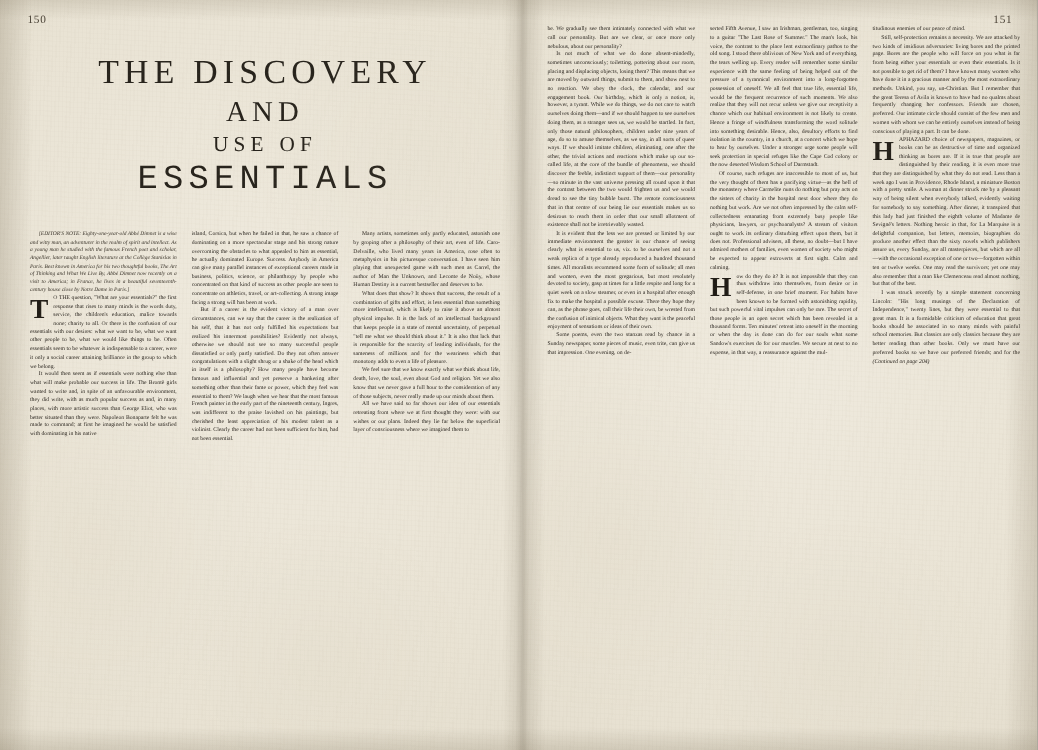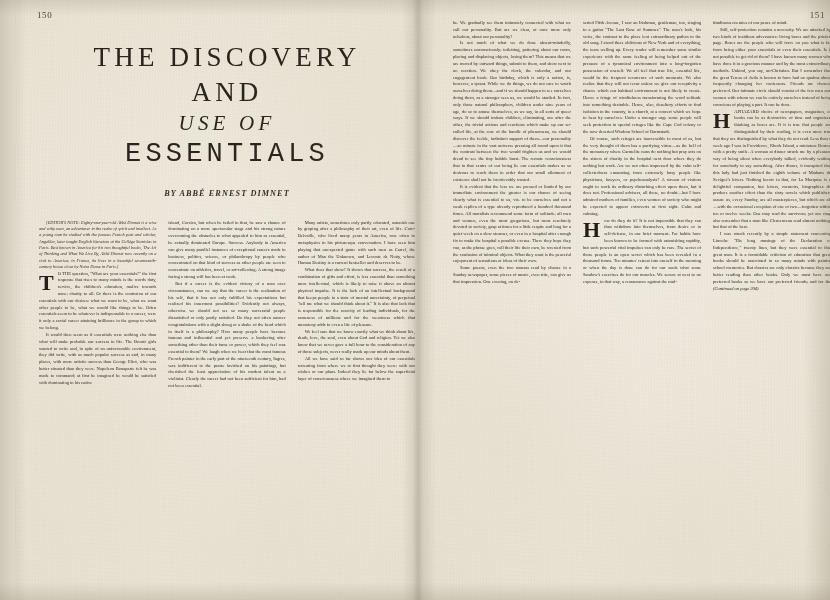--- a/index.html
+++ b/index.html
@@ -23,21 +23,21 @@
     background: #e9e4d6;
   }
 
   .page {
     position: relative;
     height: 600px;
     box-sizing: border-box;
     background:
       radial-gradient(ellipse 120% 90% at 50% 45%, #efeade 0%, #e9e3d4 55%, #ded7c6 100%);
   }
-  .page-left  { width: 418px; padding: 14px 18px 10px 24px; margin-left: 15px; }
+  .page-left  { width: 418px; padding: 14px 18px 10px 24px; }
   .page-right { width: 412px; padding: 14px 14px 10px 20px; }
 
   
   .grain {
     position: absolute;
     inset: 0;
     pointer-events: none;
     opacity: .5;
     background-image:
       repeating-linear-gradient(91deg, rgba(150,138,112,.055) 0 1px, rgba(0,0,0,0) 1px 3px),
@@ -93,22 +93,22 @@
   .title-line {
     font-family: "Liberation Serif", "DejaVu Serif", serif;
     font-size: 27px;
     line-height: 1.30;
     letter-spacing: 4.2px;
     color: #27231c;
     font-weight: 400;
     white-space: nowrap;
   }
   .title-line.l1 { font-size: 27px; }
-  .title-line.l2 { font-size: 27px; }
-  .title-line.l3 { font-size: 21px; font-style: italic; }
+  .title-line.l2 { font-size: 23px; }
+  .title-line.l3 { font-size: 17px; }
   .title-line.l4 { font-size: 27px; font-family: Liberation Mono, monospace; }
   .byline {
     margin-top: 16px;
     font-size: 8.2px;
     font-style: italic;
     font-weight: bold;
     letter-spacing: 1.1px;
     color: #332e25;
   }
 
@@ -173,21 +173,20 @@
   <div class="page page-left">
     <div class="grain"></div>
 
     <div class="folio folio-left">150</div>
 
     <div class="title-block">
       <div class="title-line l1">THE DISCOVERY</div>
       <div class="title-line l2">AND</div>
       <div class="title-line l3">USE OF</div>
       <div class="title-line l4">ESSENTIALS</div>
-      <div class="byline">BY ABBÉ ERNEST DIMNET</div>
     </div>
 
     <div class="cols">
 
       <div class="col">
         <p class="ednote">[EDITOR'S NOTE: Eighty-one-year-old Abbé Dimnet is a wise and witty man, an adventurer in the realm of spirit and intellect. As a young man he studied with the famous French poet and scholar, Angellier, later taught English literature at the Collège Stanislas in Paris. Best known in America for his two thoughtful books, The Art of Thinking and What We Live By, Abbé Dimnet now recently on a visit to America; in France, he lives in a beautiful seventeenth-century house close by Notre Dame in Paris.]</p>
         <p class="noind"><span class="dropcap">T</span><span>O THE question, "What are your essentials?" the first response that rises to many minds is the words duty, service, the children's education, malice towards none; charity to all. Or there is the confusion of our essentials with our desires: what we want to be, what we want other people to be, what we would like things to be. Often essentials seem to be whatever is indispensable to a career, were it only a social career attaining brilliance in the group to which we belong.</span></p>
         <p>It would then seem as if essentials were nothing else than what will make probable our success in life. The Brontë girls wanted to write and, in spite of an unfavourable environment, they did write, with as much popular success as and, in many places, with more artistic success than George Eliot, who was better situated than they were. Napoleon Bonaparte felt he was made to command; at first he imagined he would be satisfied with dominating in his native</p>
       </div>
 

